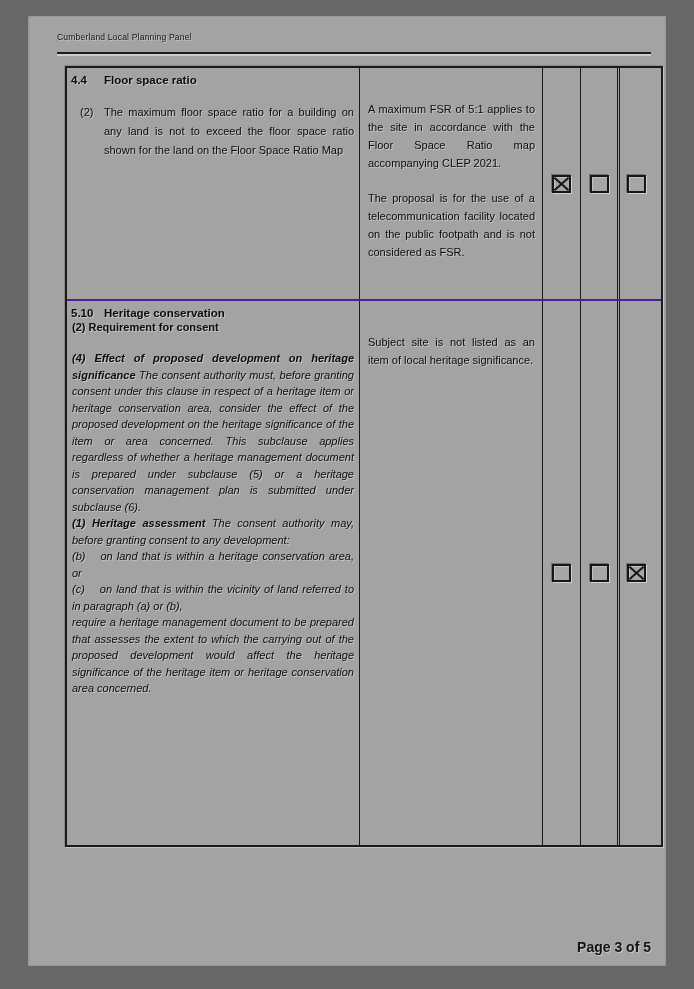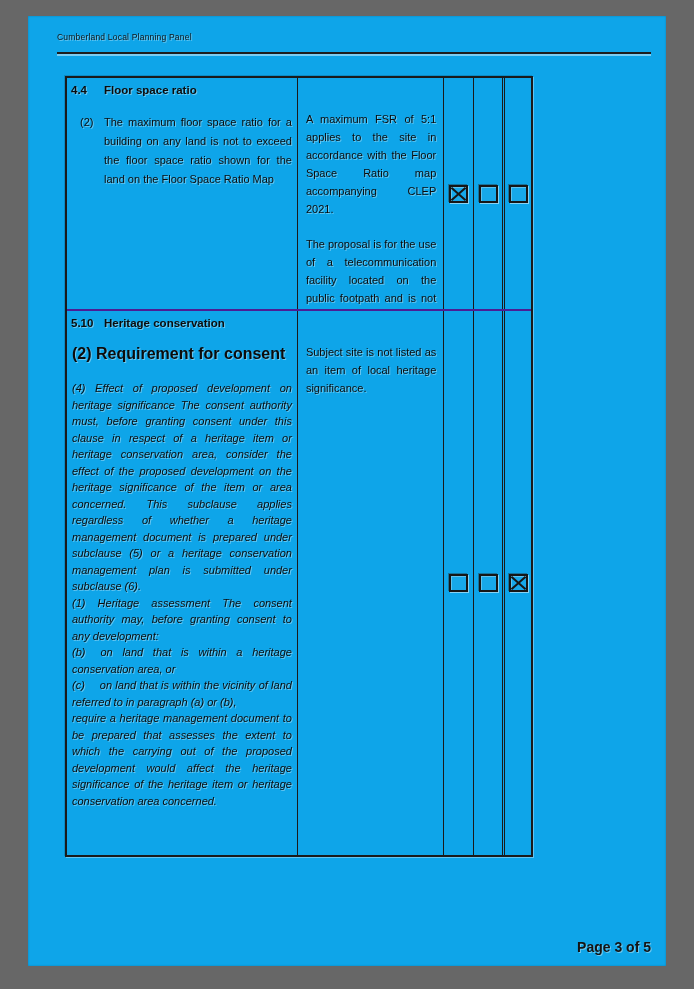--- a/index.html
+++ b/index.html
@@ -4,35 +4,35 @@
 <style>
   html,body{margin:0;padding:0;}
   body{
     width:694px;height:989px;
     background:#676767;
     font-family:"Liberation Sans", sans-serif;
     position:relative;overflow:hidden;
   }
   .page{
     position:absolute;left:28px;top:16px;width:638px;height:950px;
-    background:#0ea5e9;color:#0c0c0c;
+    background:#a3a3a3;color:#0c0c0c;
     box-shadow:inset 0 0 2px rgba(0,0,0,.25);
   }
   .emboss{ text-shadow:1px 1px 0 rgba(255,255,255,.38); }
   .doc-header{
     position:absolute;left:29px;top:16px;
     font-size:8.5px;letter-spacing:.2px;color:#141414;
   }
   .header-rule{
     position:absolute;left:29px;top:36px;width:594px;height:2px;
     background:#1d1d1d;
     box-shadow:0 2px 0 rgba(255,255,255,.45);
   }
   .table{
-    position:absolute;left:37px;top:60px;width:468px;
+    position:absolute;left:37px;top:50px;width:598px;
     border:2px solid #1a1a1a;box-sizing:border-box;
     box-shadow:1px 1px 0 rgba(255,255,255,.35), -1px -1px 0 rgba(0,0,0,.15);
   }
   .tr{display:flex;box-sizing:border-box;}
   .tr + .tr{border-top:2px solid #4c1d95;}
   .row-fsr{height:231px;}
   .row-heritage{height:546px;}
   .td{box-sizing:border-box;overflow:hidden;}
   .td-criteria{width:292px;padding:4px 5px 0 4px;}
   .td-comment{
@@ -48,27 +48,27 @@
   .td-check.c1{width:38px;}
   .td-check.c2{width:37px;}
   .td-check.c3{width:36px;border-left:3px double #1a1a1a;}
   .section-heading{display:flex;font-weight:bold;font-size:11.5px;margin:2px 0 0 0;}
   .sec-num{width:33px;flex:none;}
   .clause{
     position:relative;margin-top:17px;padding-left:33px;
     font-size:11px;line-height:19px;text-align:justify;
   }
   .clause-marker{position:absolute;left:9px;top:0;}
-  .subheading{font-weight:bold;font-size:16px;margin:16px 0 0 1px;}
+  .subheading{font-weight:bold;font-size:11px;margin:2px 0 0 1px;}
   .legal{
     font-style:italic;font-size:11px;line-height:16.5px;
     text-align:justify;margin:0;padding:0 0 0 1px;
   }
   .legal.first{margin-top:17px;}
-  .bi{font-weight:normal;}
+  .bi{font-weight:bold;}
   .li-marker{margin-right:15px;}
   .checkbox{
     width:15px;height:14px;position:relative;flex:none;
     border:2px solid #161616;
     box-shadow:1px 1px 0 rgba(255,255,255,.5), inset 1px 1px 0 rgba(255,255,255,.3), -1px -1px 0 rgba(40,40,40,.4);
     background:rgba(255,255,255,.04);
   }
   .checkbox.checked::before,
   .checkbox.checked::after{
     content:"";position:absolute;left:-2px;top:6px;width:19px;height:2px;

